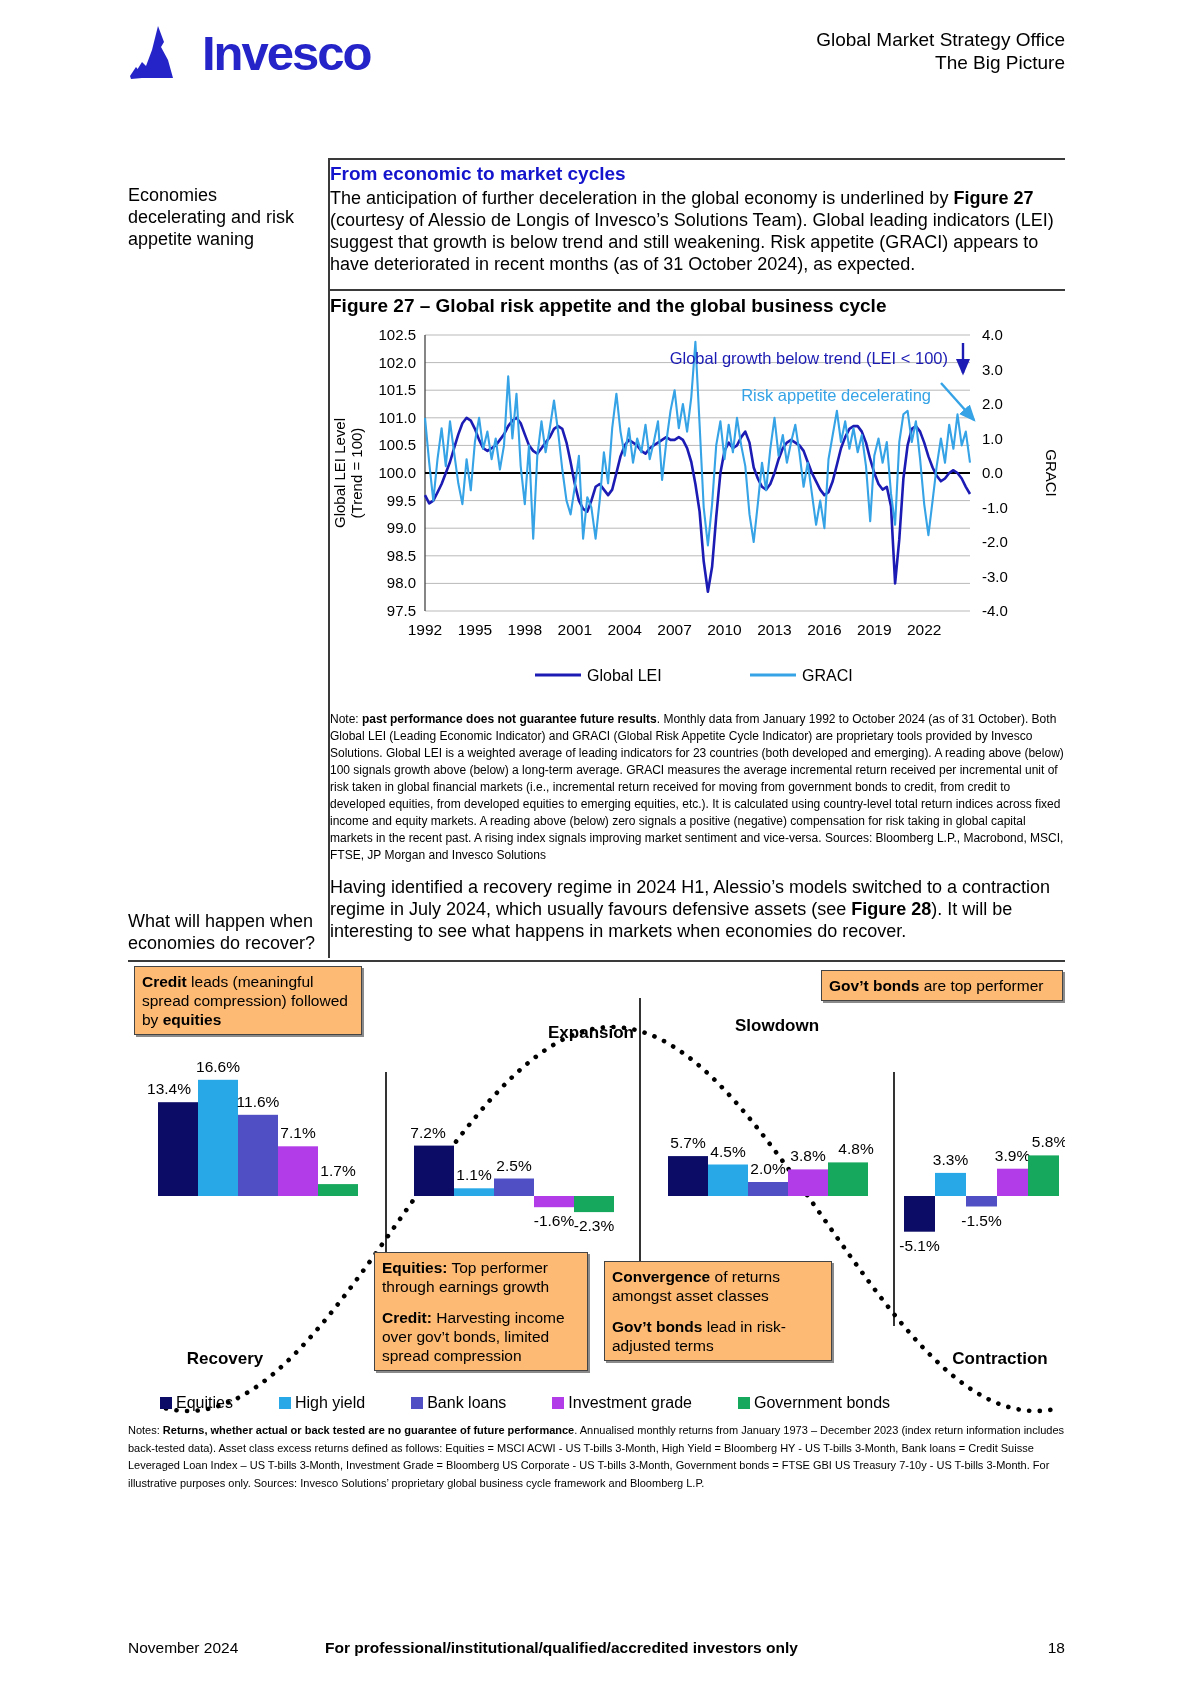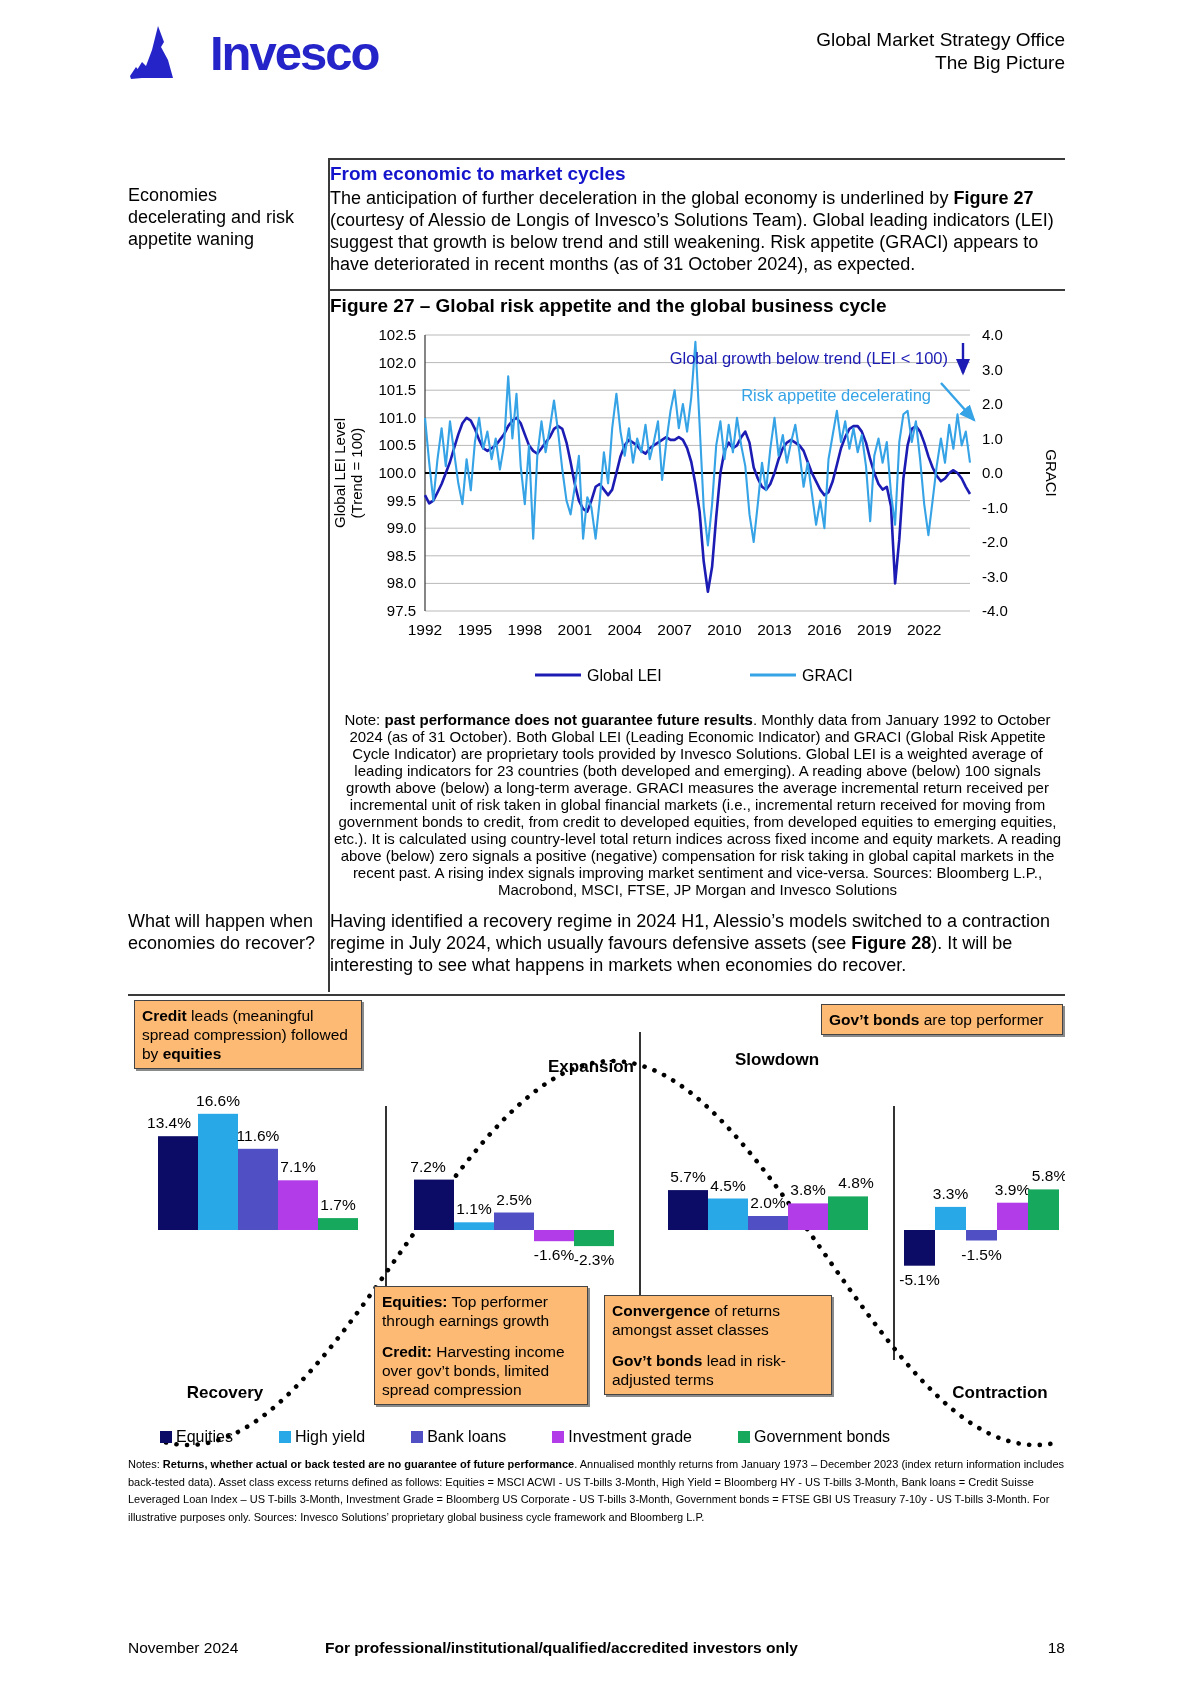--- a/index.html
+++ b/index.html
@@ -1,35 +1,35 @@
 <!DOCTYPE html>
 <html><head>
 <meta charset="utf-8">
 <style>
   html,body{margin:0;padding:0;background:#888;}
   .page{width:1200px;height:1697px;background:#fff;position:relative;overflow:hidden;
         font-family:"Liberation Sans",sans-serif;color:#000;margin:0 auto;box-sizing:border-box;
         padding:20px 135px 0 128px;}
   
   .header{display:flex;justify-content:space-between;align-items:flex-start;height:80px;}
-  .logo{display:flex;align-items:center;gap:24px;}
+  .logo{display:flex;align-items:center;gap:16px;}
   .logo-word{font-size:49px;font-weight:bold;letter-spacing:-2px;line-height:64px;}
   .header-right{text-align:right;font-size:19px;line-height:23px;padding-top:8px;}
   
   .main-cols{display:flex;margin-top:58px;position:relative;}
   .margin-col{width:200px;flex:none;position:relative;}
   .margin-note{position:absolute;left:0;width:192px;font-size:18px;line-height:22px;}
   #margin-note-1{top:26px;}
   #margin-note-2{top:752px;}
   .content-col{flex:1;border-left:2px solid #3a3a3a;min-width:0;}
   .sec-rule{border-top:2px solid #3a3a3a;}
   .section-heading{font-size:19px;font-weight:bold;margin:3px 0 2px 0;}
   .body-par{font-size:18px;line-height:22px;margin:0 0 14px 0;}
   .fig-title{font-size:19px;font-weight:bold;margin:4px 0 6px 0;}
-  .fig27-note{font-size:15px;line-height:17px;margin:2px 0 12px 0;text-align:center;}
+  .fig27-note{font-size:12px;line-height:17px;margin:2px 0 12px 0;}
   #para2{margin-top:12px;margin-bottom:16px;}
   
   .fig28-sec{border-top:2px solid #3a3a3a;margin-top:2px;}
   .fig28-panel{position:relative;height:450px;margin-top:2px;}
   .fig28-panel svg{position:absolute;left:0;top:0;}
   .callout{position:absolute;background:#fdba74;border:1.5px solid #444;box-shadow:2px 2px 0 #8a8a8a;
            font-size:15.5px;line-height:19px;padding:5px 7px;}
   .rich-par + .rich-par{margin-top:12px;}
   .fig28-legend{position:absolute;left:32px;bottom:2px;display:flex;gap:46px;font-size:16px;align-items:center;}
   .leg-item{display:flex;align-items:center;gap:4px;}

